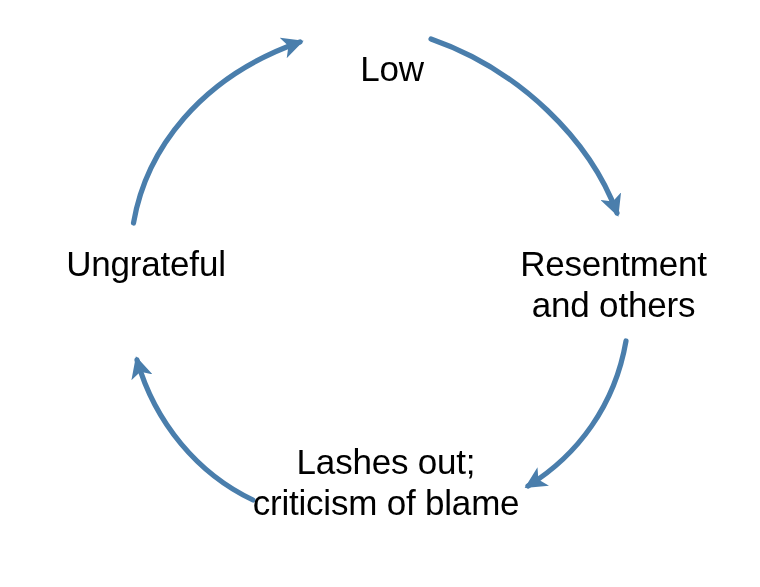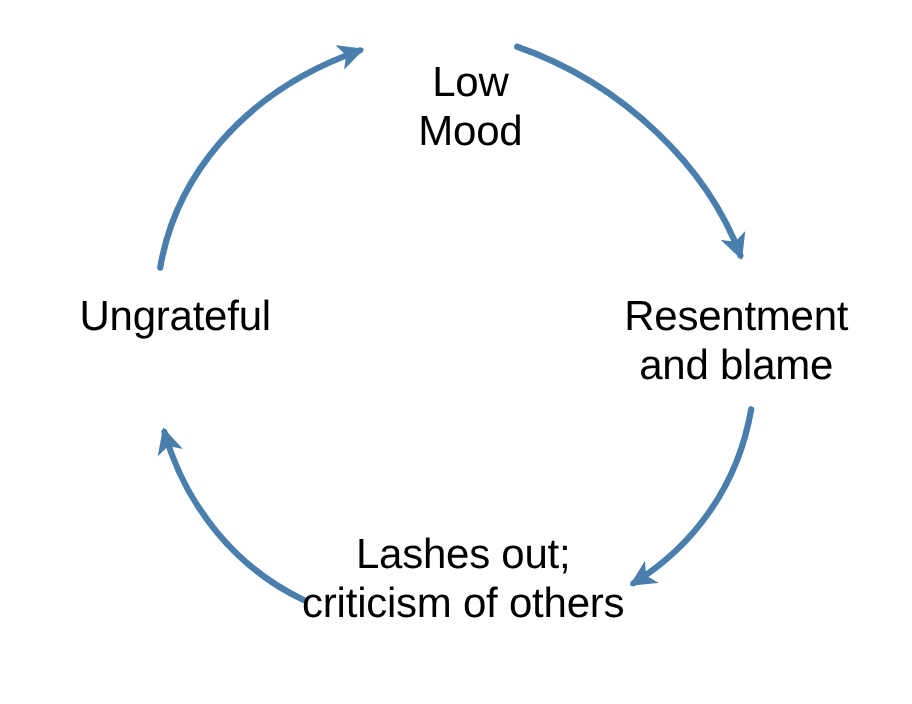--- a/index.html
+++ b/index.html
@@ -80,30 +80,29 @@
 
     <path id="arrow-top-right" d="M 431 39 C 520 70 590 140 617 213" fill="none" stroke="#4A7EAC" stroke-width="5.2" stroke-linecap="round" marker-end="url(#stealth-head)"></path>
 
     <path id="arrow-bottom-right" d="M 626 341 C 615 405 578 455 528 486" fill="none" stroke="#4A7EAC" stroke-width="5.2" stroke-linecap="round" marker-end="url(#stealth-head)"></path>
 
     <path id="arrow-bottom-left" d="M 253 500 C 198 474 155 423 137 360" fill="none" stroke="#4A7EAC" stroke-width="5.2" stroke-linecap="round" marker-end="url(#stealth-head)"></path>
   </svg>
 
   <div class="node-label" id="node-low-mood">
     <span class="line">Low</span>
-    <span class="line">Mood</span>
   </div>
 
   <div class="node-label" id="node-resentment">
     <span class="line">Resentment</span>
-    <span class="line">and blame</span>
+    <span class="line">and others</span>
   </div>
 
   <div class="node-label" id="node-lashes-out">
     <span class="line">Lashes out;</span>
-    <span class="line">criticism of others</span>
+    <span class="line">criticism of blame</span>
   </div>
 
   <div class="node-label" id="node-ungrateful">
     <span class="line">Ungrateful</span>
   </div>
 
 </div>
 
 </body></html>

